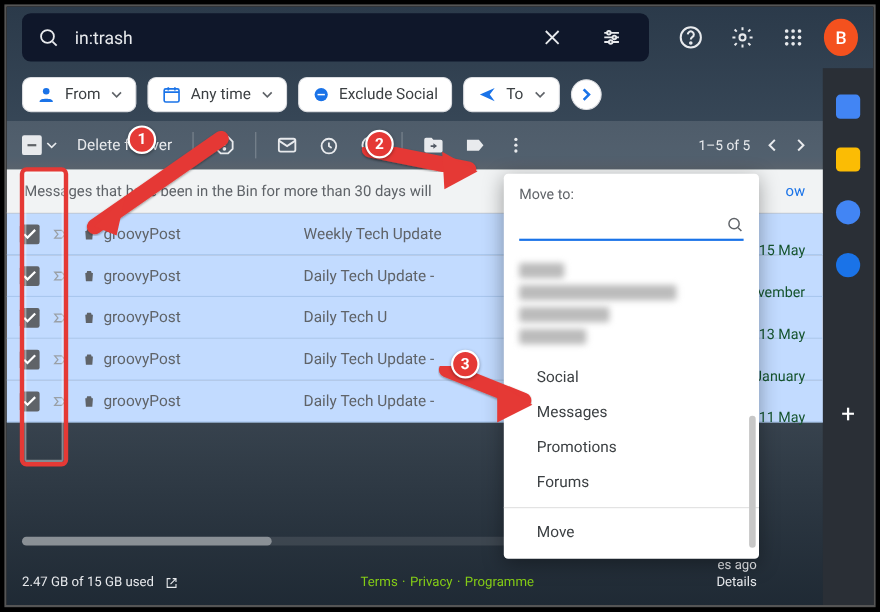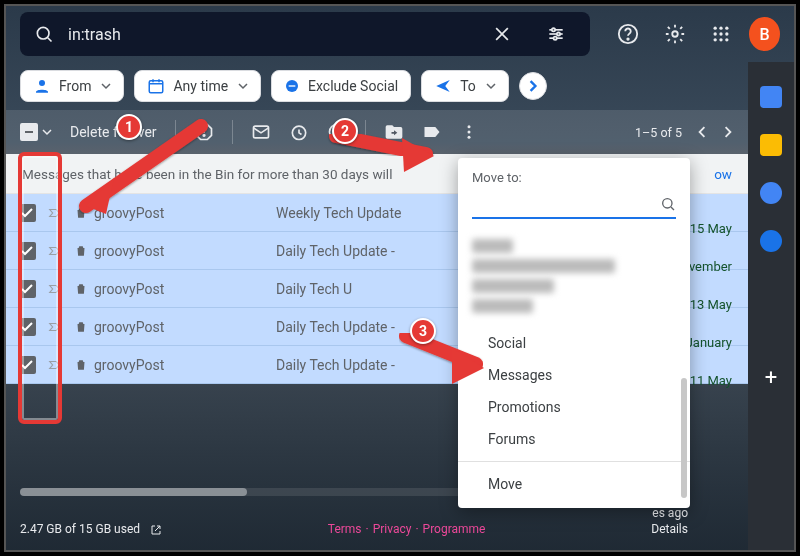--- a/index.html
+++ b/index.html
@@ -47,21 +47,21 @@
   .row .chk svg { stroke:#fff; }
   .row .sender { display:flex; align-items:center; gap:6px; width: 190px; color:#5f6368; }
   .row .subject { flex:1; color:#5f6368; white-space:nowrap; overflow:hidden; text-overflow:ellipsis; }
   .row .date { margin-left:auto; color:#14532d; font-size: 13px; padding-right: 4px; margin-top: 32px; }
 
   
   .footer { position: absolute; bottom: 0; left: 0; right: 46px; padding: 8px 14px 14px; color: #e8eaed; font-size: 12px; }
   .scrollbar { height: 8px; background: rgba(255,255,255,0.1); border-radius: 4px; margin-bottom: 10px; position: relative; }
   .scrollbar::before { content:""; position:absolute; left:0; top:0; height:100%; width:34%; background: rgba(255,255,255,0.4); border-radius:4px; }
   .footer-row { display:flex; gap: 4px; align-items:flex-end; }
-  .footer-row .links { margin: 0 auto; display:flex; gap:4px; color:#ec4899; }
+  .footer-row .links { margin: 0 auto; display:flex; gap:4px; color:#84cc16; }
   .footer-row .right { display:flex; flex-direction:column; align-items:flex-end; gap:2px; }
 
   
   .popover { position:absolute; left: 452px; top: 152px; width: 232px; background:#fff; border-radius: 4px; box-shadow: 0 4px 18px rgba(0,0,0,0.35); padding: 12px 0 8px; font-size: 14px; color:#3c4043; z-index: 50; }
   .popover .hdr { padding: 0 14px 6px; font-size: 13px; color:#5f6368; }
   .popover .search-line { margin: 0 14px 10px; border-bottom: 2px solid #1a73e8; display:flex; align-items:center; height: 28px; }
   .popover .search-line input { flex:1; border:none; outline:none; font-size:14px; }
   .popover .blur-block { padding: 4px 14px 8px; }
   .popover .blur-line { height: 14px; margin: 6px 0; background: #bbb; filter: blur(3px); border-radius:2px; }
   .popover .item { padding: 8px 30px; cursor:pointer; }

